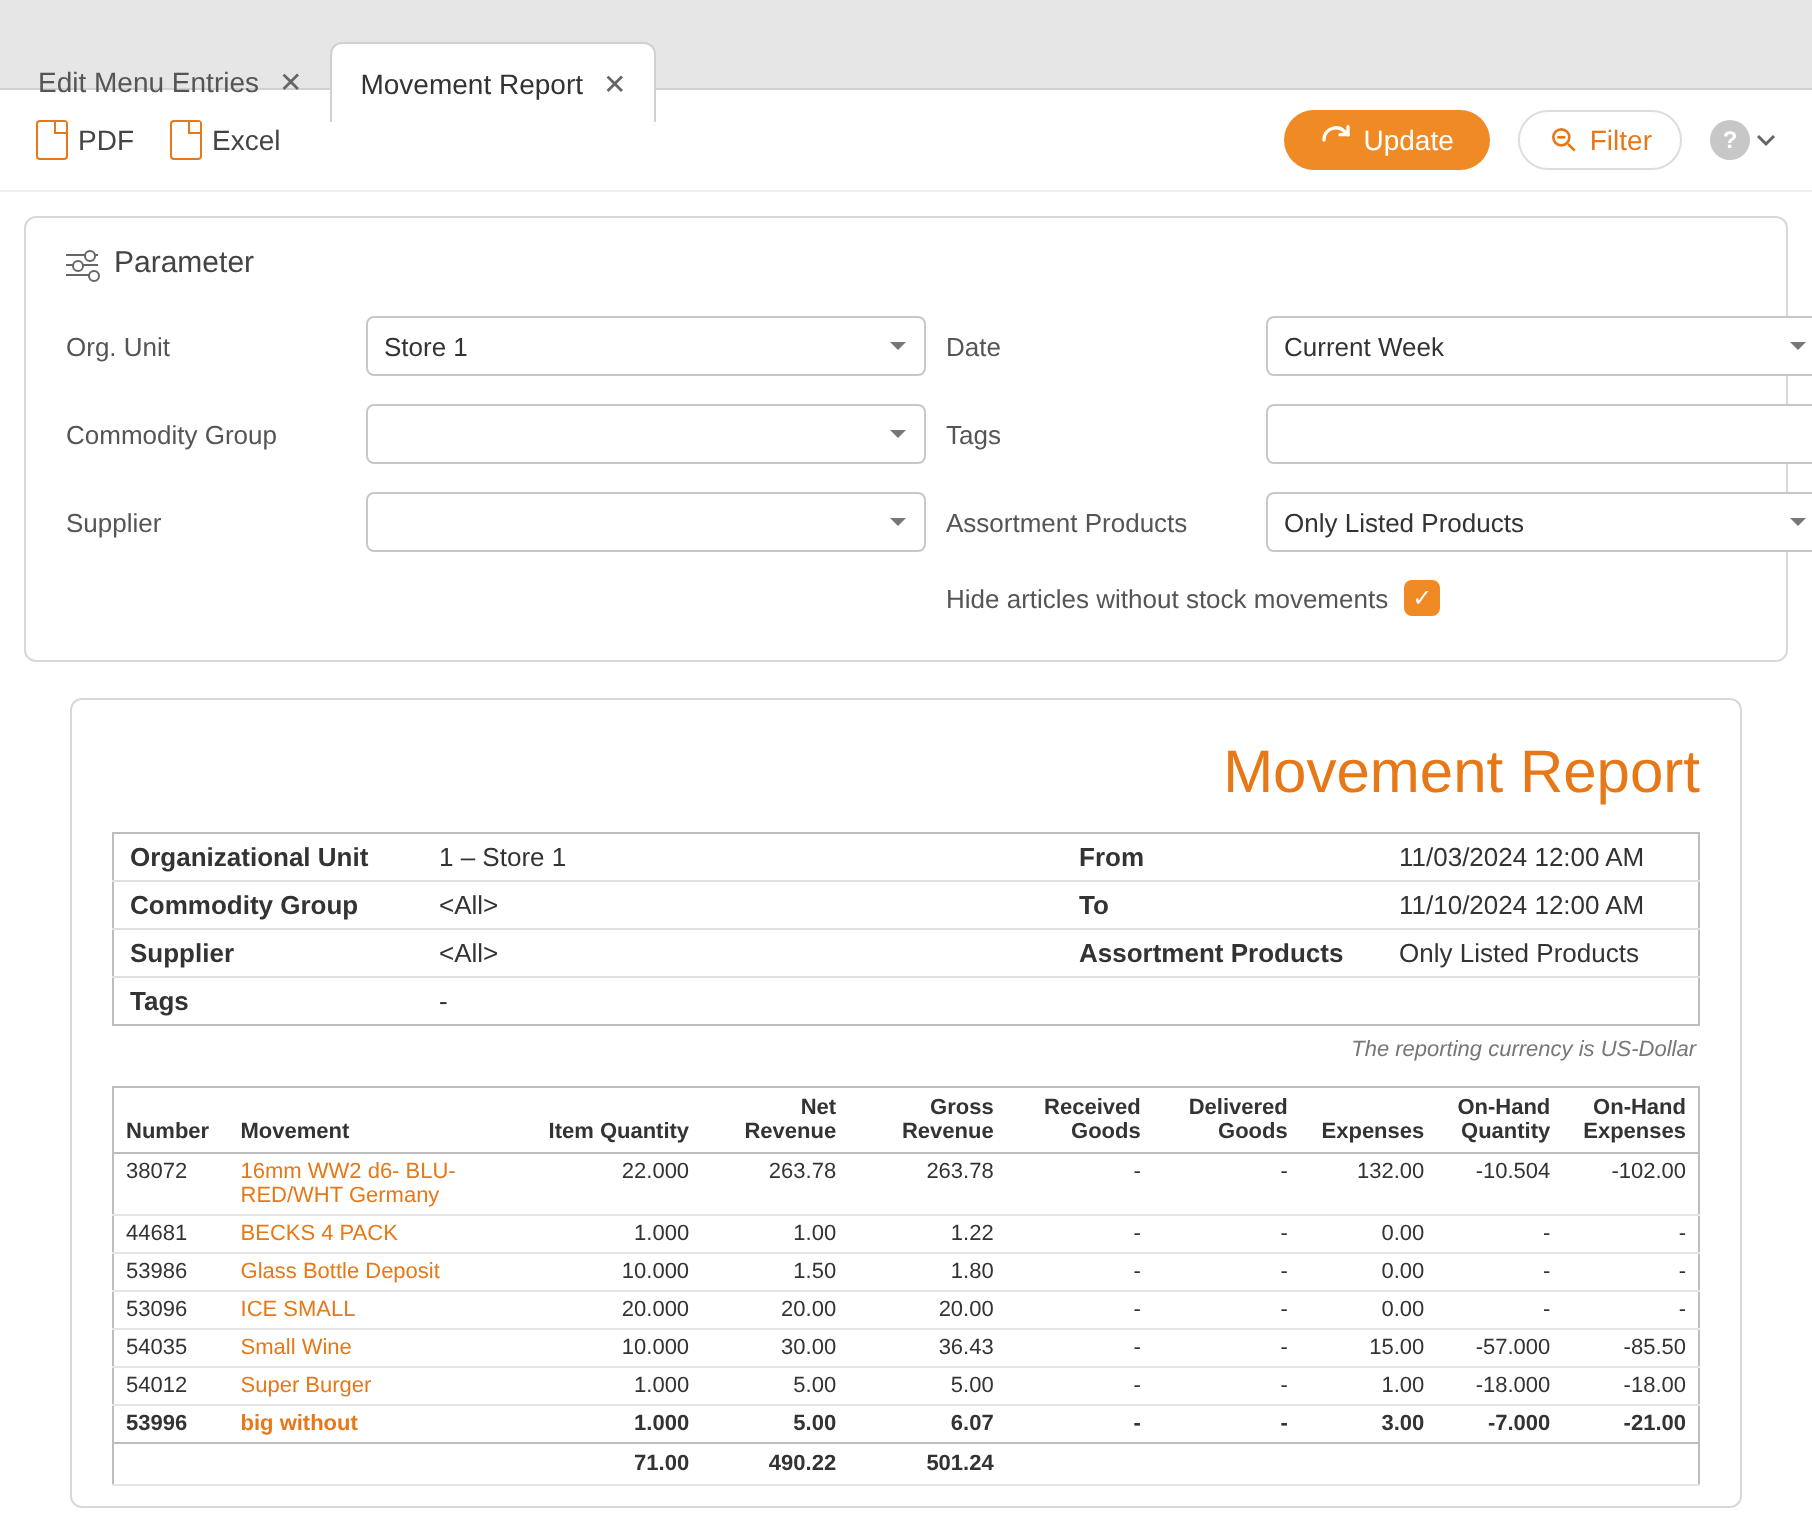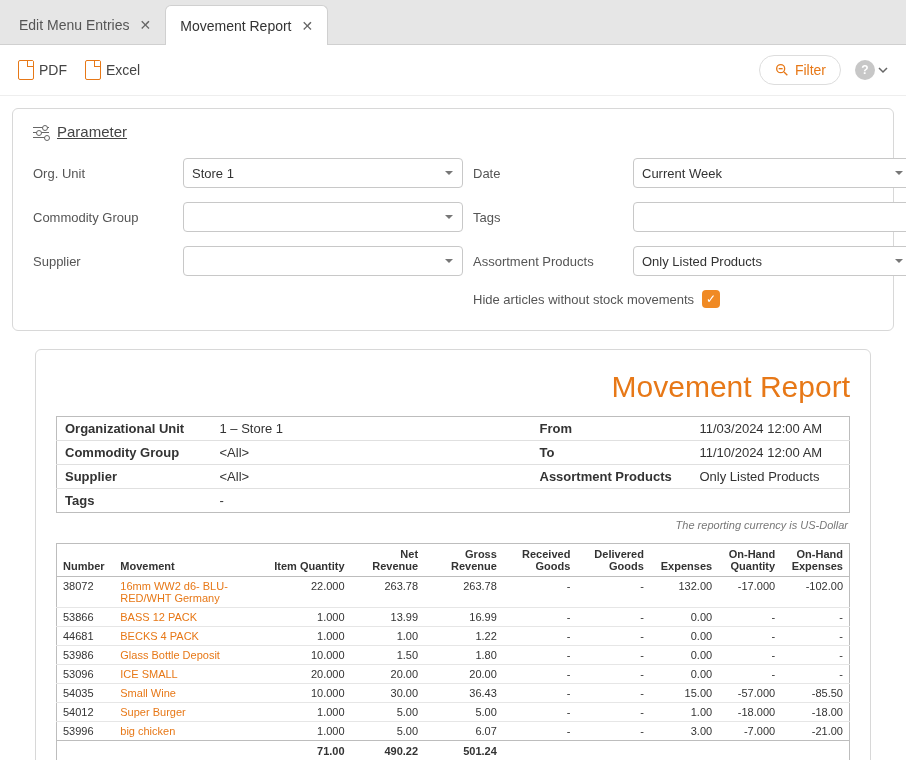--- a/index.html
+++ b/index.html
@@ -9,21 +9,21 @@
     color: #333;
     background: #fff;
     width: 906px;
   }
   
   .tabs-bar {
     background: #e6e6e6;
     display: flex;
     height: 45px;
     border-bottom: 1px solid #d0d0d0;
-    padding-top: 5px;
+    padding-top: 21px;
     padding-left: 5px;
   }
   .tab {
     display: flex;
     align-items: center;
     padding: 0 14px;
     font-size: 14px;
     color: #555;
     border-top-left-radius: 6px;
     border-top-right-radius: 6px;
@@ -111,21 +111,21 @@
   }
   
   .panel {
     margin: 12px 12px 18px;
     border: 1px solid #d8d8d8;
     border-radius: 6px;
     padding: 14px 20px 22px;
   }
   .panel-header {
     display: flex; align-items: center; gap: 8px;
-    font-size: 15px; color: #444; margin-bottom: 18px; text-decoration: underline;
+    font-size: 15px; color: #444; margin-bottom: 18px;
   }
   .sliders-icon {
     width: 16px; height: 14px; position: relative;
   }
   .sliders-icon span {
     position: absolute; left: 0; right: 0; height: 1px; background: #666;
   }
   .sliders-icon span:nth-child(1){top:2px;}
   .sliders-icon span:nth-child(2){top:7px;}
   .sliders-icon span:nth-child(3){top:12px;}
@@ -222,21 +222,21 @@
     padding: 4px 6px;
     border-bottom: 1px solid #bdbdbd;
     vertical-align: bottom;
   }
   .data-table th.num, .data-table td.num { text-align: right; }
   .data-table td {
     padding: 3px 6px;
     border-bottom: 1px solid #e6e6e6;
     vertical-align: top;
   }
-  .data-table tbody tr:last-child td { border-bottom: 1px solid #bdbdbd; }
+  .data-table tbody tr:last-child td { border-bottom: 1px solid #bdbdbd; font-weight: bold; }
   .data-table a { color: #e77817; text-decoration: none; }
   .data-table tfoot td { font-weight: 700; padding: 4px 6px; }
   .col-number { width: 55px; }
   .col-product { width: 140px; }
   .col-qty { width: 85px; }
   .col-nr { width: 70px; }
   .col-gr { width: 75px; }
   .col-rg { width: 70px; }
   .col-dg { width: 70px; }
   .col-exp { width: 65px; }
@@ -265,20 +265,27 @@
     <div class="toolbar-btn">
       <span class="file-icon"></span>
       <span>PDF</span>
     </div>
     <div class="toolbar-btn">
       <span class="file-icon"></span>
       <span>Excel</span>
     </div>
   </div>
   <div class="spacer"></div>
+  <button class="btn-update">
+    <svg width="16" height="16" viewBox="0 0 24 24" fill="none" stroke="#fff" stroke-width="2.5" stroke-linecap="round">
+        <path d="M21 2v6h-6"></path>
+        <path d="M3 12a9 9 0 0 1 15.5-6.3L21 8"></path>
+      </svg>
+    <span>Update</span>
+  </button>
   <div class="btn-filter">
     <svg width="16" height="16" viewBox="0 0 24 24" fill="none" stroke="#e77817" stroke-width="2">
         <circle cx="10" cy="10" r="6"></circle>
         <line x1="15" y1="15" x2="20" y2="20"></line>
         <line x1="7" y1="10" x2="13" y2="10"></line>
       </svg>
     <span>Filter</span>
   </div>
   <div class="help">
     <span class="help-circle">?</span>
@@ -372,34 +379,22 @@
     <tbody id="data-rows">
         <tr>
           <td>38072</td>
           <td><a href="#">16mm WW2 d6- BLU-RED/WHT Germany</a></td>
           <td class="num">22.000</td>
           <td class="num">263.78</td>
           <td class="num">263.78</td>
           <td class="num">-</td>
           <td class="num">-</td>
           <td class="num">132.00</td>
-          <td class="num">-17.000</td>
+          <td class="num">-10.504</td>
           <td class="num">-102.00</td>
-        </tr>
-        <tr>
-          <td>53866</td>
-          <td><a href="#">BASS 12 PACK</a></td>
-          <td class="num">1.000</td>
-          <td class="num">13.99</td>
-          <td class="num">16.99</td>
-          <td class="num">-</td>
-          <td class="num">-</td>
-          <td class="num">0.00</td>
-          <td class="num">-</td>
-          <td class="num">-</td>
         </tr>
         <tr>
           <td>44681</td>
           <td><a href="#">BECKS 4 PACK</a></td>
           <td class="num">1.000</td>
           <td class="num">1.00</td>
           <td class="num">1.22</td>
           <td class="num">-</td>
           <td class="num">-</td>
           <td class="num">0.00</td>
@@ -449,21 +444,21 @@
           <td class="num">5.00</td>
           <td class="num">5.00</td>
           <td class="num">-</td>
           <td class="num">-</td>
           <td class="num">1.00</td>
           <td class="num">-18.000</td>
           <td class="num">-18.00</td>
         </tr>
         <tr>
           <td>53996</td>
-          <td><a href="#">big chicken</a></td>
+          <td><a href="#">big without</a></td>
           <td class="num">1.000</td>
           <td class="num">5.00</td>
           <td class="num">6.07</td>
           <td class="num">-</td>
           <td class="num">-</td>
           <td class="num">3.00</td>
           <td class="num">-7.000</td>
           <td class="num">-21.00</td>
         </tr>
       </tbody>

